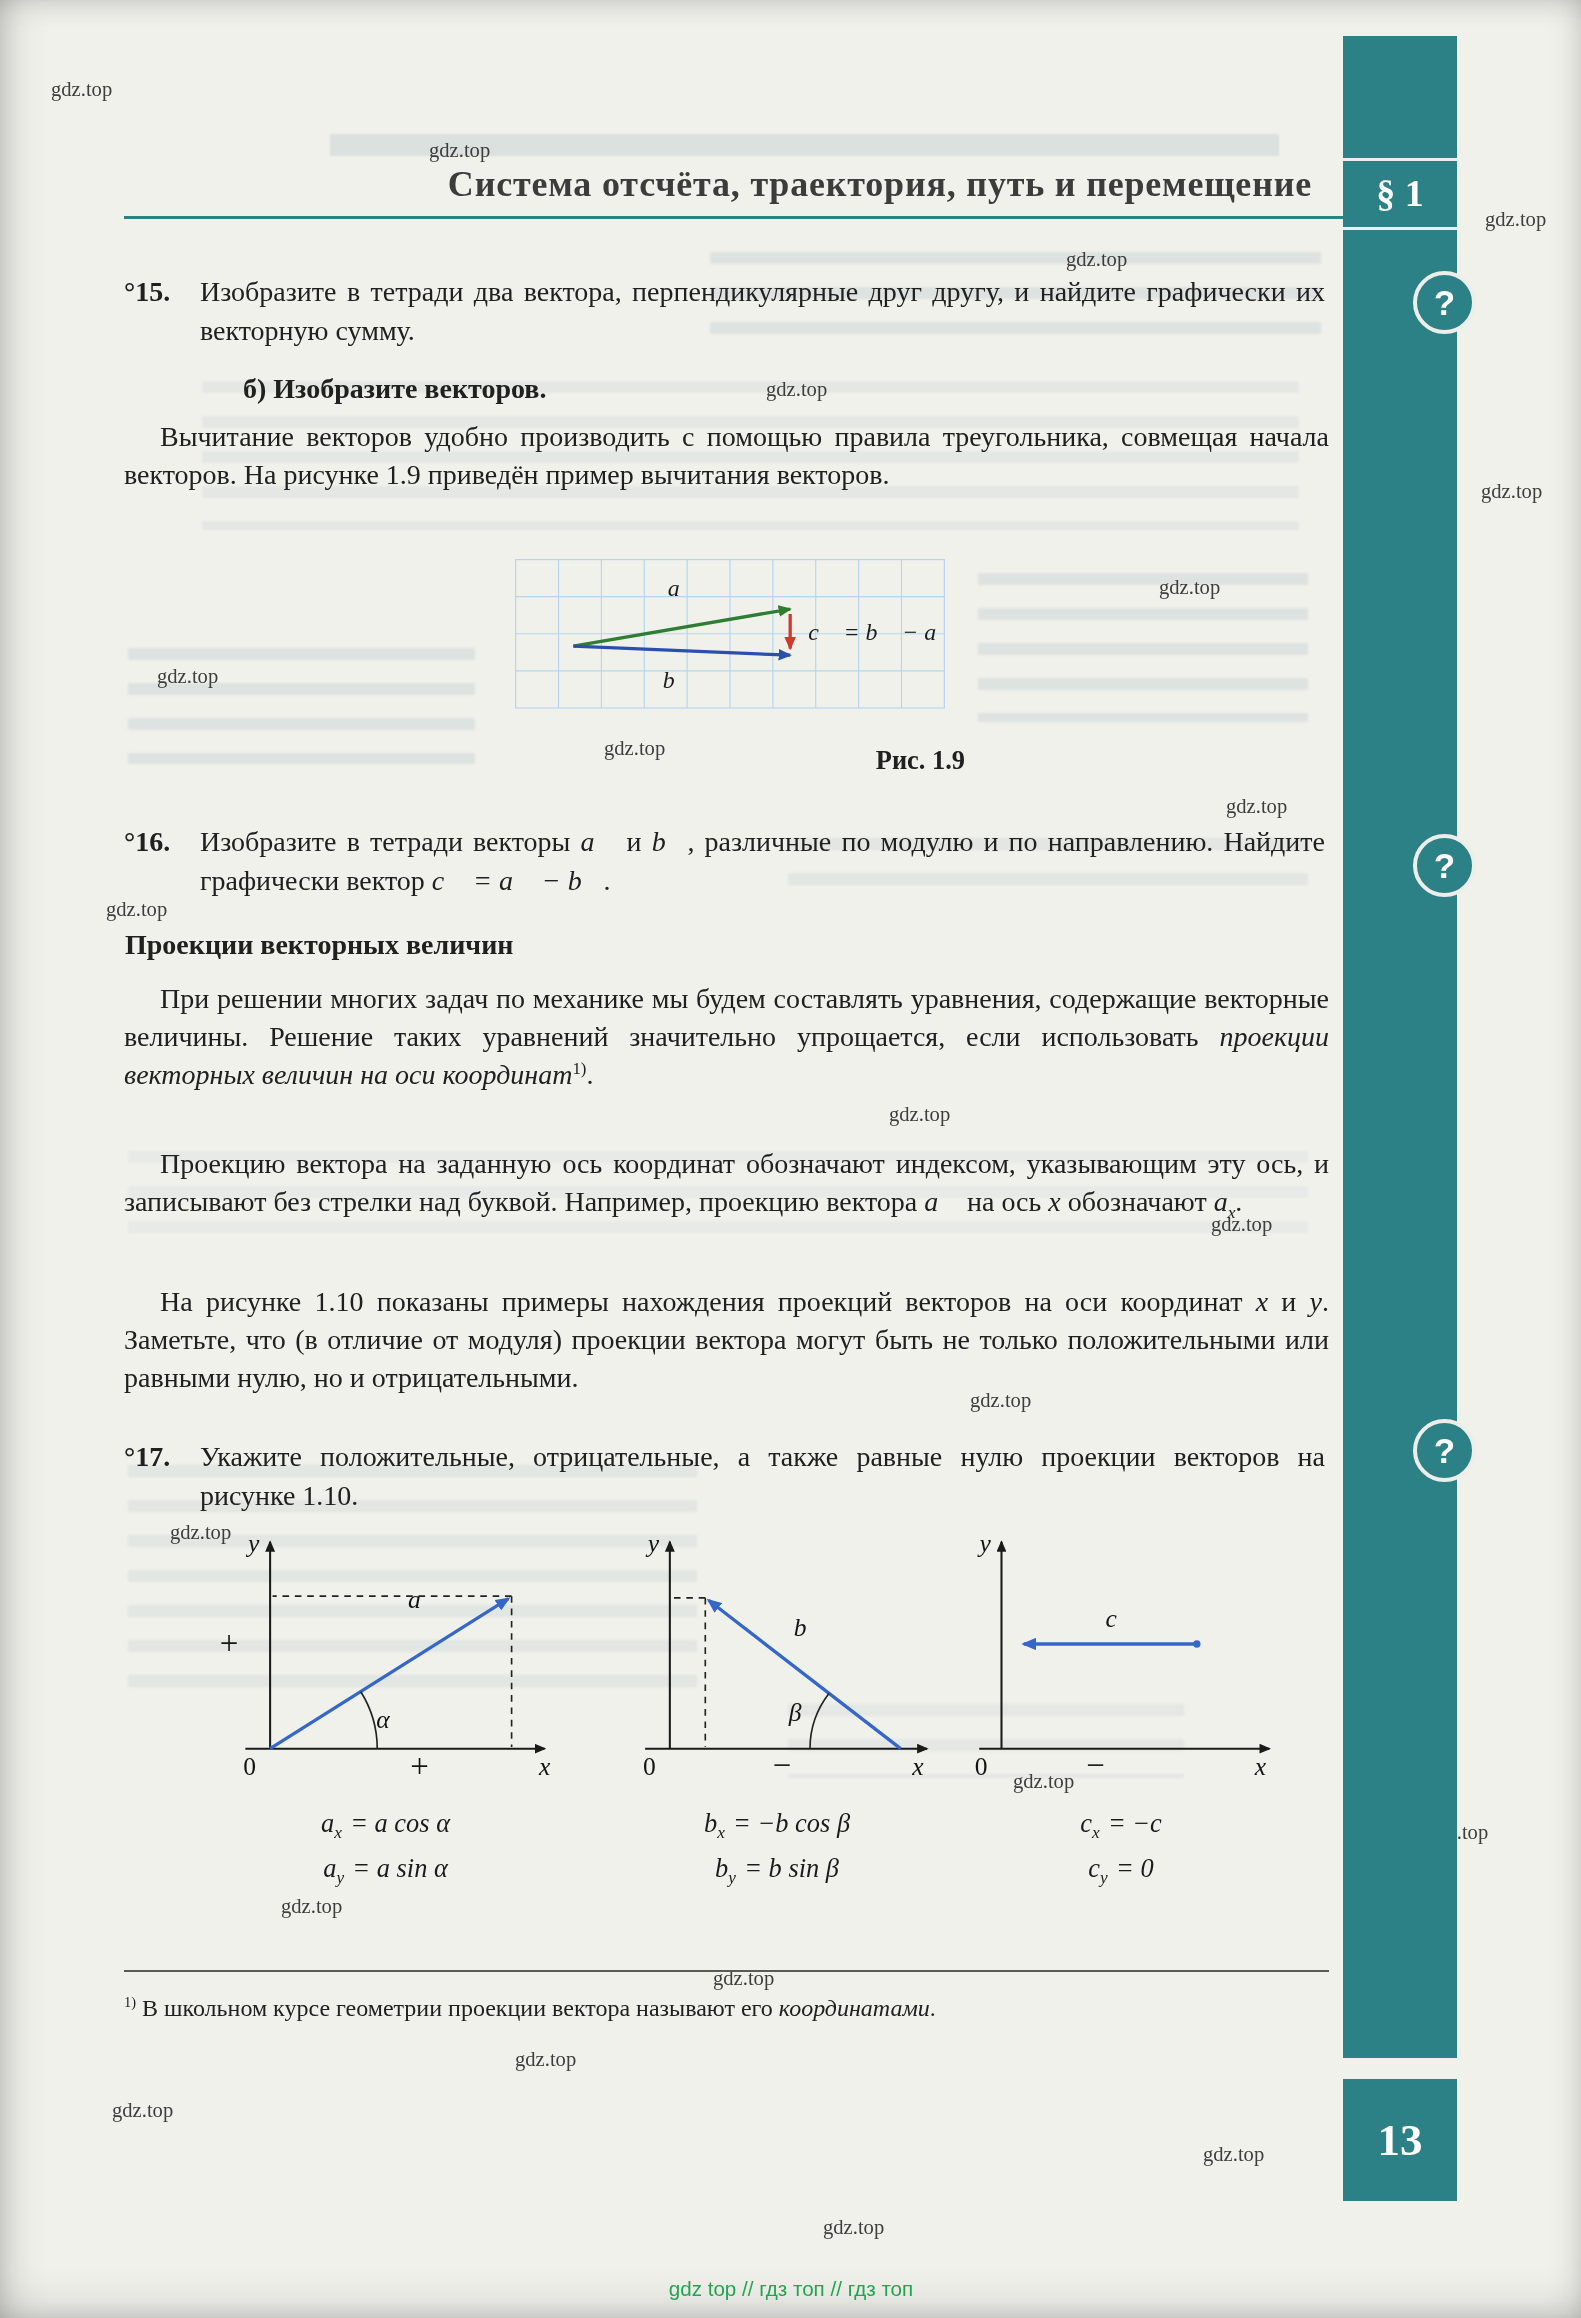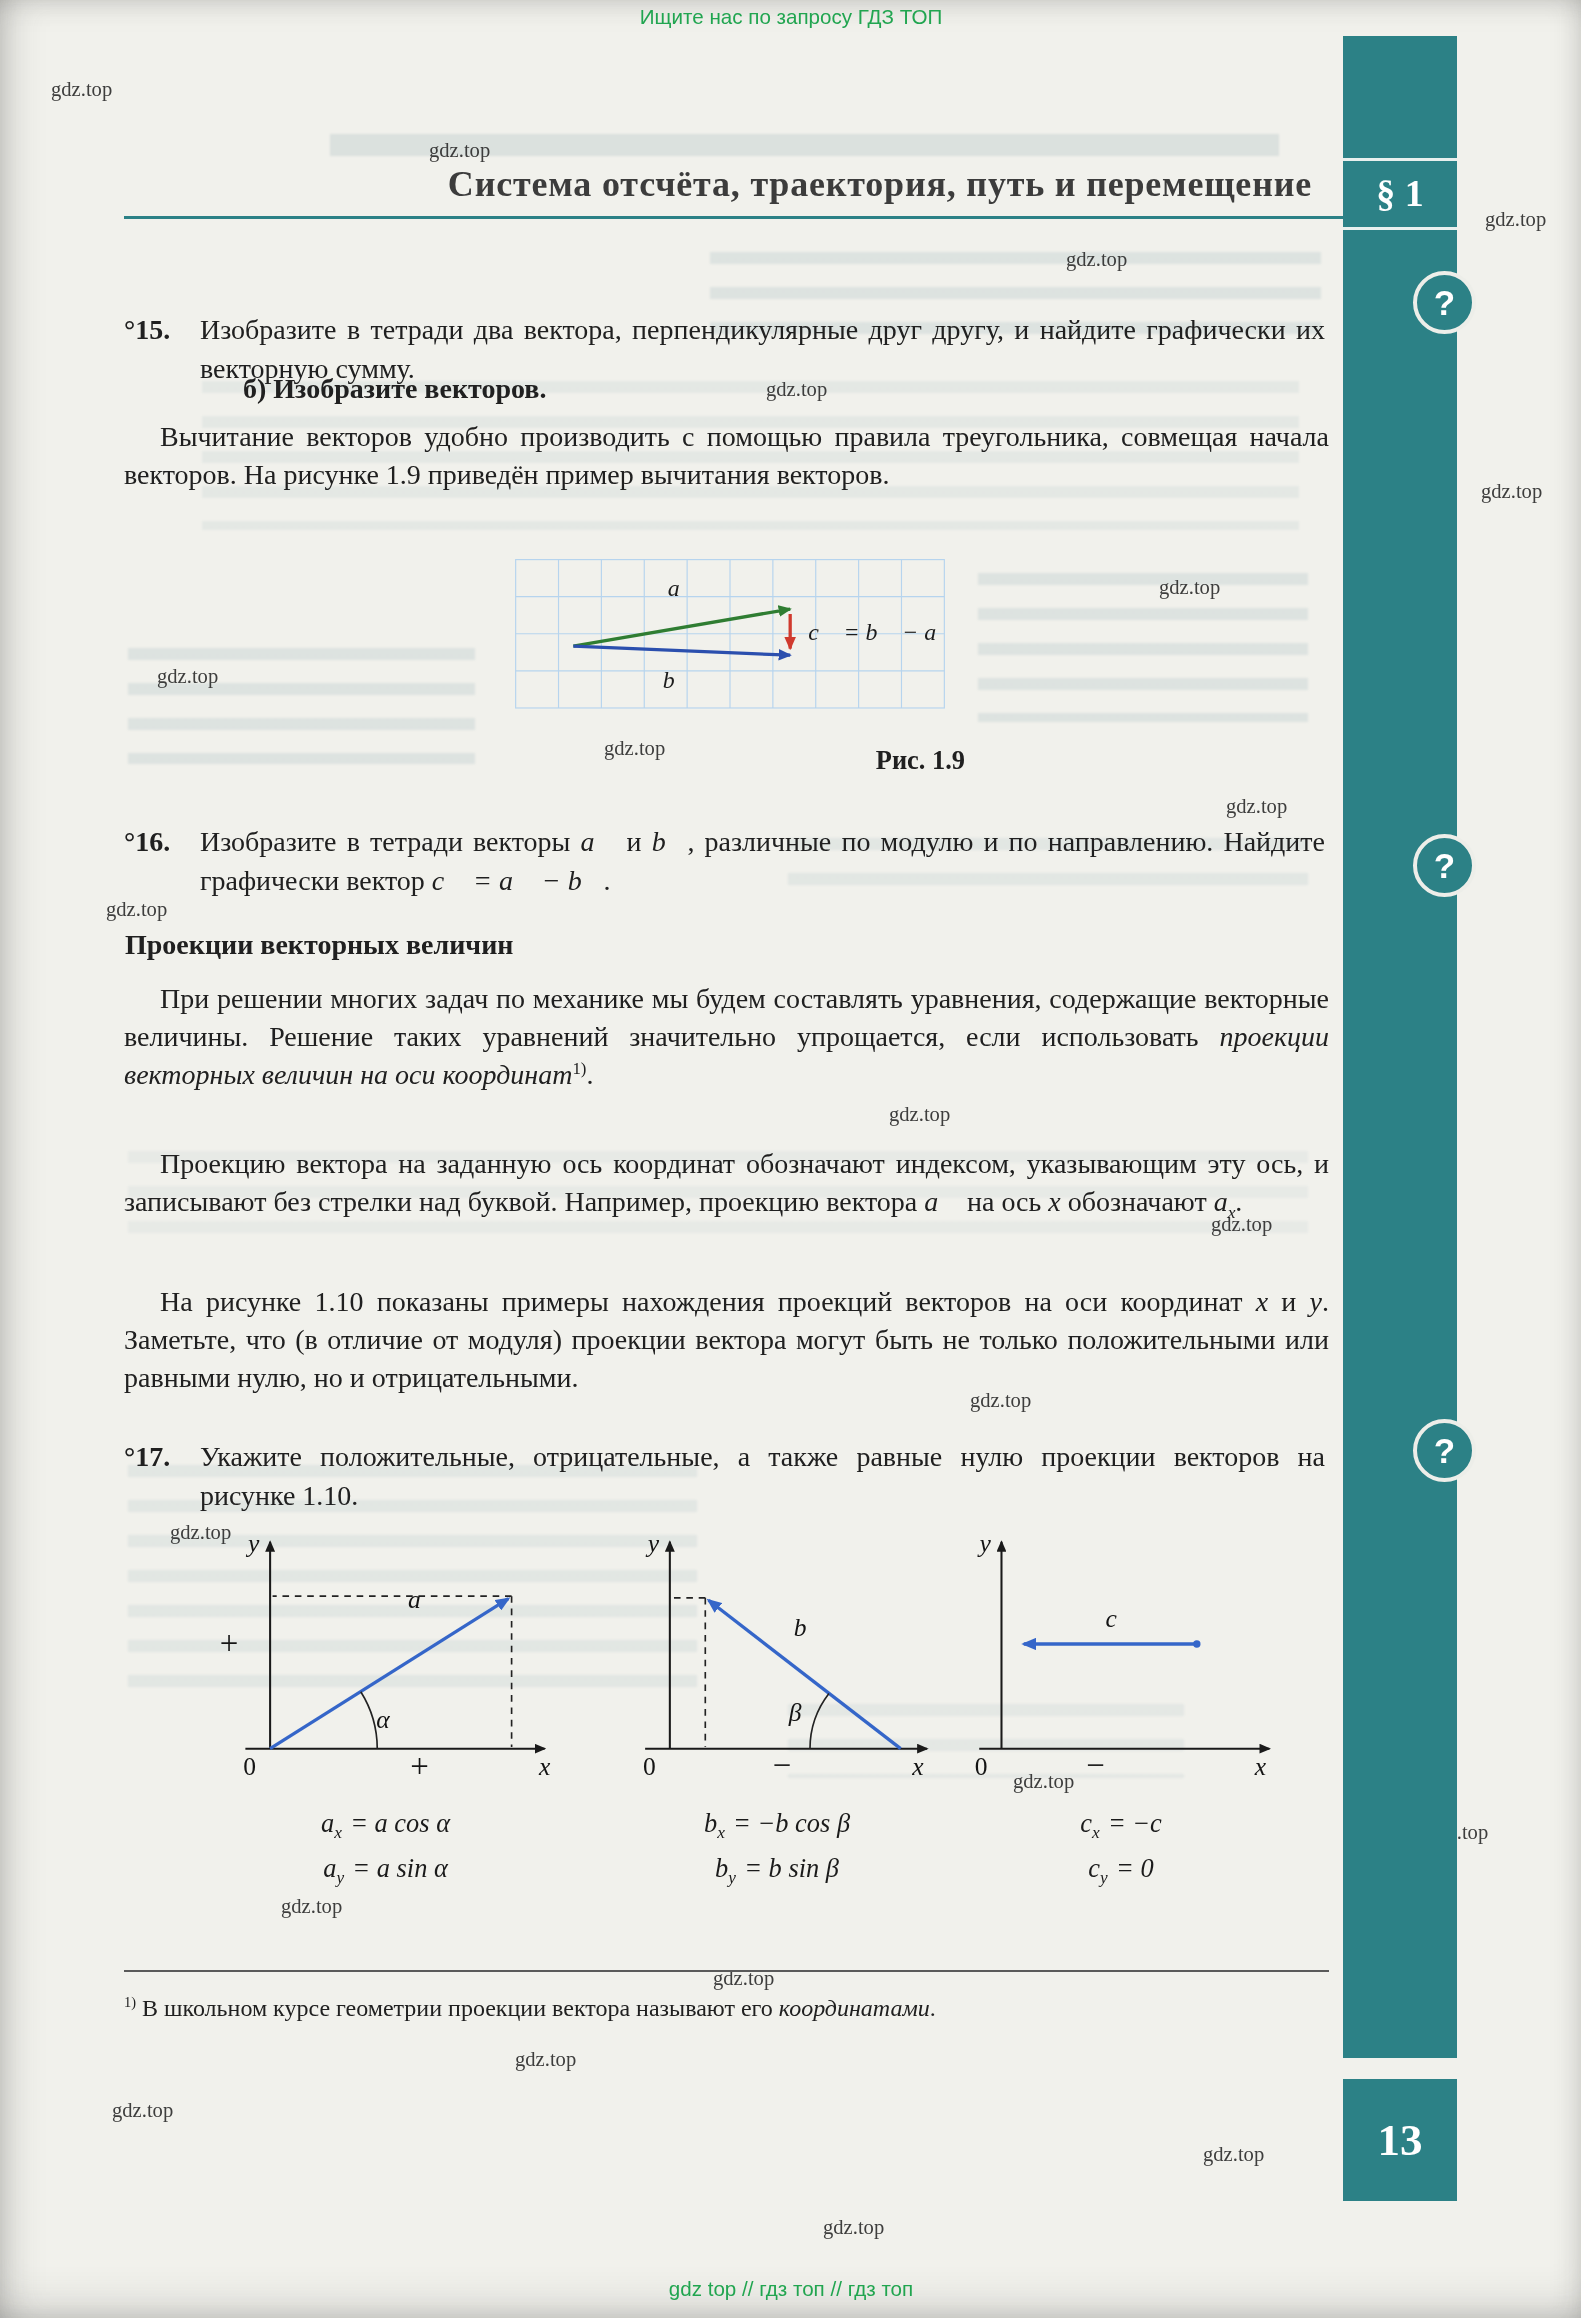--- a/index.html
+++ b/index.html
@@ -73,21 +73,20 @@
   <div class="ghost-line" style="left:330px;top:134px;width:949px;height:21.5px;"></div>
   <div class="ghost" style="left:710px;top:252px;width:611px;height:99px;"></div>
   <div class="ghost" style="left:202px;top:381px;width:1097px;height:149px;opacity:.65;"></div>
   <div class="ghost" style="left:978px;top:573px;width:330px;height:149px;"></div>
   <div class="ghost" style="left:128px;top:648px;width:347px;height:116px;"></div>
   <div class="ghost" style="left:788px;top:838px;width:520px;height:66px;opacity:.8;"></div>
   <div class="ghost" style="left:128px;top:1151px;width:1180px;height:91px;opacity:.5;"></div>
   <div class="ghost" style="left:128px;top:1465px;width:569px;height:231px;opacity:.8;"></div>
   <div class="ghost" style="left:788px;top:1704px;width:396px;height:74px;opacity:.7;"></div>
 
-  <div class="banner-top">Ищите нас по запросу ГДЗ ТОП</div>
   <div class="banner-bottom">gdz top  //  гдз топ  //  гдз топ</div>
 
   <div class="wm" style="left:51px;top:78px;">gdz.top</div>
   <div class="wm" style="left:429px;top:139px;">gdz.top</div>
   <div class="wm" style="left:1066px;top:248px;">gdz.top</div>
   <div class="wm" style="left:1485px;top:208px;">gdz.top</div>
   <div class="wm" style="left:766px;top:378px;">gdz.top</div>
   <div class="wm" style="left:1481px;top:480px;">gdz.top</div>
   <div class="wm" style="left:1159px;top:576px;">gdz.top</div>
   <div class="wm" style="left:157px;top:665px;">gdz.top</div>
@@ -111,21 +110,21 @@
     <div class="section-tab">§ 1</div>
   </div>
   <div class="qmark" style="top:271px;">?</div>
   <div class="qmark" style="top:834px;">?</div>
   <div class="qmark" style="top:1419px;">?</div>
   <div class="page-num-box">13</div>
 
   <div class="page-title">Система отсчёта, траектория, путь и перемещение</div>
   <div class="title-rule"></div>
 
-  <div class="ex" style="top:272px;margin-top:38px;">
+  <div class="ex" style="top:272px;">
     <div class="ex-num">°15.</div>
     <div class="ex-text">Изобразите в тетради два вектора, перпендикулярные друг другу, и найдите графически их векторную сумму.</div>
   </div>
 
   <div class="subhead">б) Изобразите векторов.</div>
 
   <p class="para" style="top:418px;">Вычитание векторов удобно производить с помощью правила треугольника, совмещая начала векторов. На рисунке 1.9 приведён пример вычитания векторов.</p>
 
   <div class="fig19-wrap">
     <svg width="470" height="169" viewBox="0 0 570 205">

